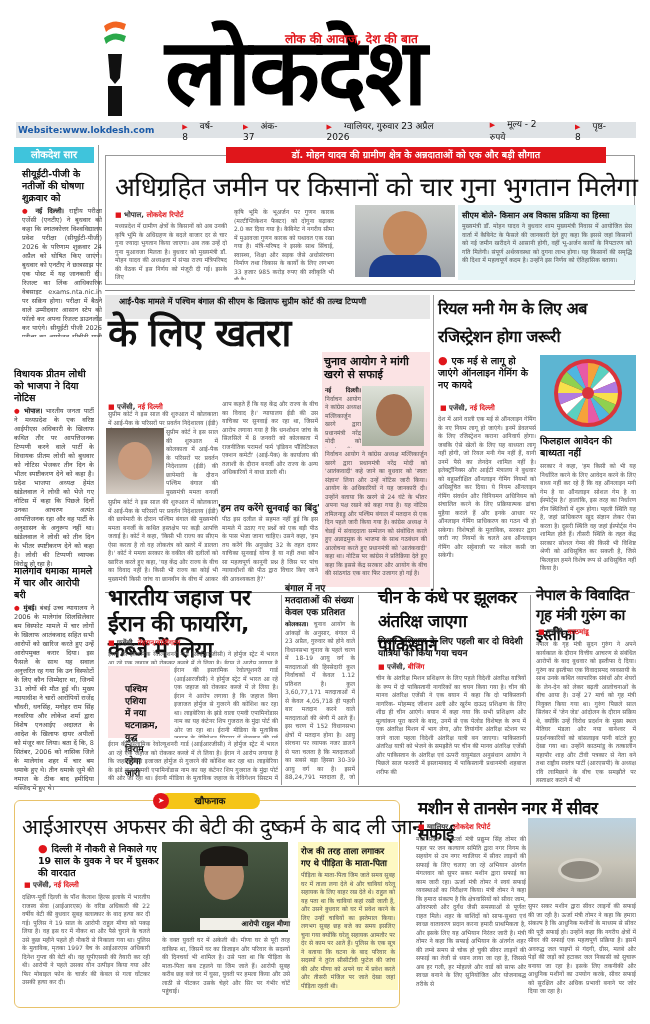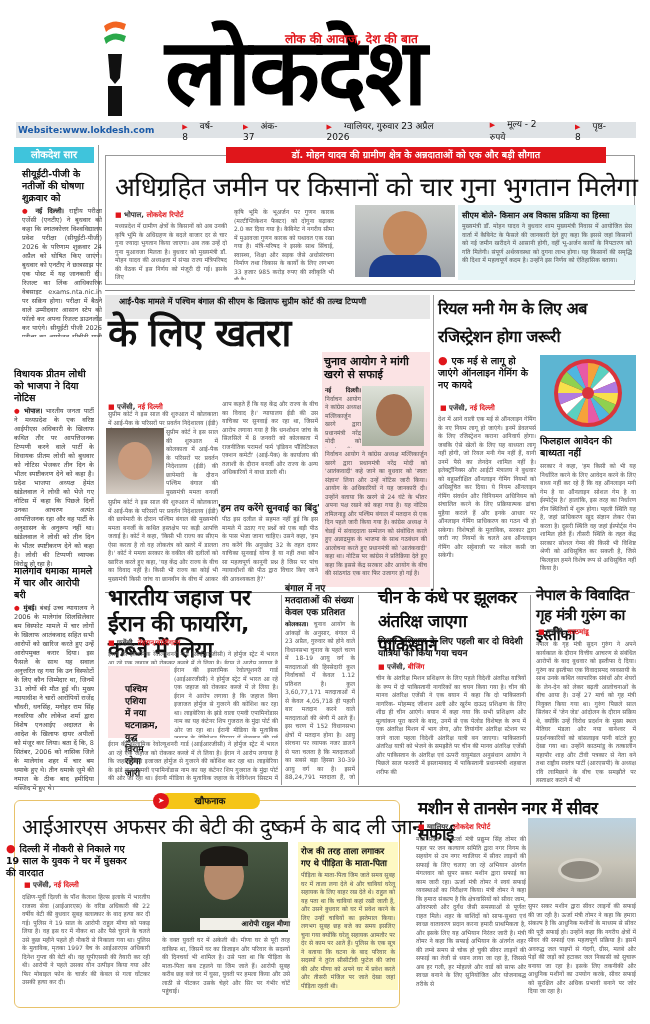--- a/index.html
+++ b/index.html
@@ -188,21 +188,21 @@
 <div class="abs h-mid" style="left:536px;top:585px;width:100px;font-size:15px;line-height:20px">नेपाल के विवादित गृह मंत्री गुरुंग का इस्तीफा</div>
 <div class="abs byline" style="left:538px;top:627px"><span class="dot">■ </span><span>एजेंसी,</span> <b>काठमांडू</b></div>
 <div class="abs body-text" style="left:536px;top:640px;width:100px;height:142px;overflow:hidden">नेपाल के गृह मंत्री सुदन गुरुंग ने अपने कार्यकाल के दौरान वित्तीय आचरण से संबंधित आरोपों के बाद बुधवार को इस्तीफा दे दिया। गुरुंग का इस्तीफा एक विवादास्पद व्यवसायी के साथ उनके कथित व्यापारिक संबंधों और शेयरों के लेन-देन को लेकर बढ़ती आलोचनाओं के बीच आया है। उन्हें 27 मार्च को गृह मंत्री नियुक्त किया गया था। गुरुंग पिछले साल सितंबर में 'जेन जेड' आंदोलन के दौरान सक्रिय थे, क्योंकि उन्हें विरोध प्रदर्शन के मुख्य स्थल मैतिघर मंडला और नया बानेश्वर में प्रदर्शनकारियों को बांसलाइब पानी बांटते हुए देखा गया था। उन्होंने काठमांडू के तत्कालीन महापौर शाह और टीवी पत्रकार से नेता बने तथा राष्ट्रीय स्वतंत्र पार्टी (आरएसपी) के अध्यक्ष रवि लामिछाने के बीच एक समझौते पर हस्ताक्षर कराने में भी</div>
 
 <div class="abs hline" style="left:14px;top:786px;width:622px"></div>
 
 <div class="abs bottom-box"></div>
 <div class="abs tag-pill">खौफनाक</div>
 <div class="abs tg-icon">➤</div>
 <div class="abs h-ias">आईआरएस अफसर की बेटी की दुष्कर्म के बाद ली जान</div>
-<div class="abs sub-h" style="left:6px;top:843px;width:126px"><span class="dot" style="font-size:11px">● </span><span>दिल्ली में नौकरी से निकाले गए 19 साल के युवक ने घर में घुसकर की वारदात</span></div>
+<div class="abs sub-h" style="left:38px;top:843px;width:126px"><span class="dot" style="font-size:11px">● </span><span>दिल्ली में नौकरी से निकाले गए 19 साल के युवक ने घर में घुसकर की वारदात</span></div>
 <div class="abs byline" style="left:24px;top:880px"><span class="dot">■ </span><span>एजेंसी,</span> <b>नई दिल्ली</b></div>
 <div class="abs body-text" style="left:22px;top:893px;width:128px;height:108px;overflow:hidden">दक्षिण-पूर्वी दिल्ली के पॉश कैलाश हिल्स इलाके में भारतीय राजस्व सेवा (आईआरएस) के वरिष्ठ अधिकारी की 22 वर्षीय बेटी की बुधवार सुबह बलात्कार के बाद हत्या कर दी गई। पुलिस ने 19 साल के आरोपी राहुल मीणा को पकड़ लिया है। वह इस घर में नौकर था और पैसे चुराने के चलते उसे कुछ महीने पहले ही नौकरी से निकाला गया था। पुलिस के मुताबिक, मृतका 1997 बैच के आईआरएस अधिकारी दिनेश गुप्ता की बेटी थी। वह यूपीएससी की तैयारी कर रही थी। आरोपी ने पहले उसका यौन उत्पीड़न किया गया और फिर मोबाइल फोन के चार्जर की केबल से गला घोंटकर उसकी हत्या कर दी।</div>
 <div class="abs photo" style="left:162px;top:842px;width:126px;height:90px;background:linear-gradient(180deg,#4a5a44,#2d3a2b)">
   <div class="abs" style="left:42px;top:10px;width:40px;height:48px;border-radius:50%;background:#b58a6c"></div>
   <div class="abs" style="left:38px;top:4px;width:48px;height:20px;border-radius:50% 50% 0 0;background:#1d1a16"></div>
 </div>
 <div class="abs caption">आरोपी राहुल मीणा</div>
 <div class="abs body-text" style="left:162px;top:936px;width:128px;height:66px;overflow:hidden">के वक्त युवती घर में अकेली थी। मीणा घर से पूरी तरह वाकिफ था, जिसमें घर का डिजाइन और परिवार के सदस्यों की दिनचर्या भी शामिल है। उसे पता था कि पीड़िता के माता-पिता कब टहलने या जिम जाते हैं। आरोपी सुबह करीब छह बजे घर में घुसा, युवती पर हमला किया और उसे लाठी से पीटकर उसके चेहरे और सिर पर गंभीर चोटें पहुंचाई।</div>
 <div class="abs peach">
   <div class="side-h" style="padding:3px 3px 2px;font-size:8.5px">रोज की तरह ताला लगाकर गए थे पीड़िता के माता-पिता</div>

